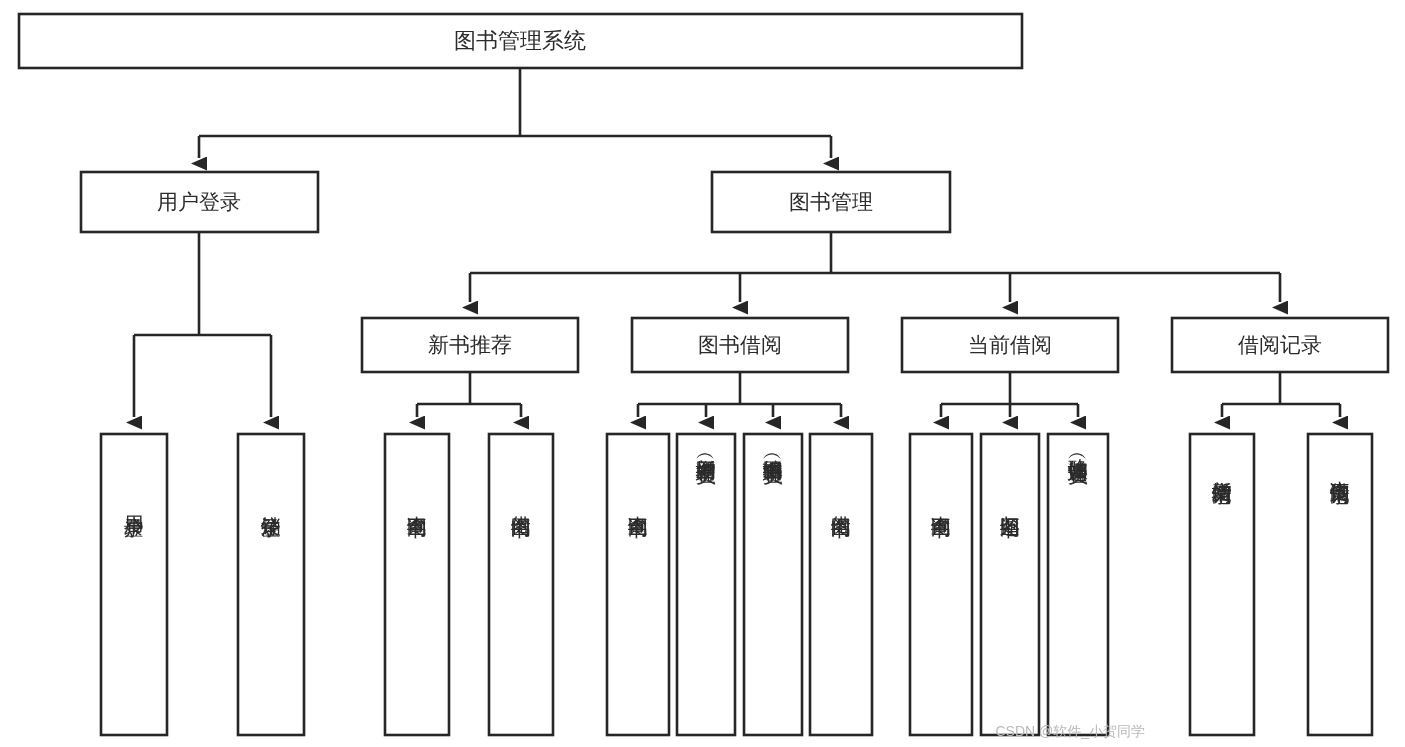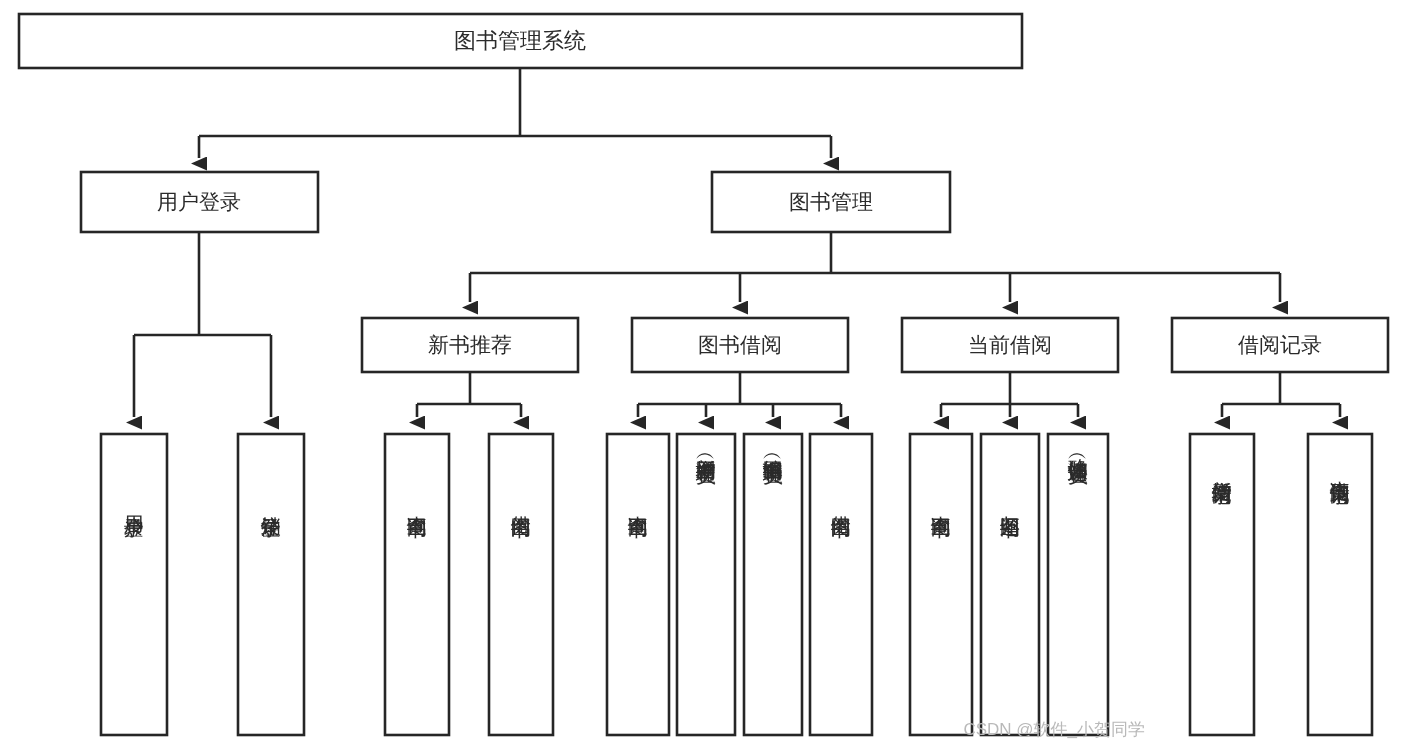--- a/index.html
+++ b/index.html
@@ -74,21 +74,21 @@
     writing-mode: vertical-rl;
     text-orientation: upright;
     white-space: nowrap;
     letter-spacing: 1px;
   }
   .watermark {
     position: absolute;
     right: 14px;
     bottom: 6px;
     font-family: "Liberation Sans", "DejaVu Sans", sans-serif;
-    font-size: 17px;
+    font-size: 14px;
     color: #b9b9b9;
     white-space: nowrap;
     user-select: none;
   }
 </style>
 </head>
 <body>
 
 <div id="diagram-root">
 

